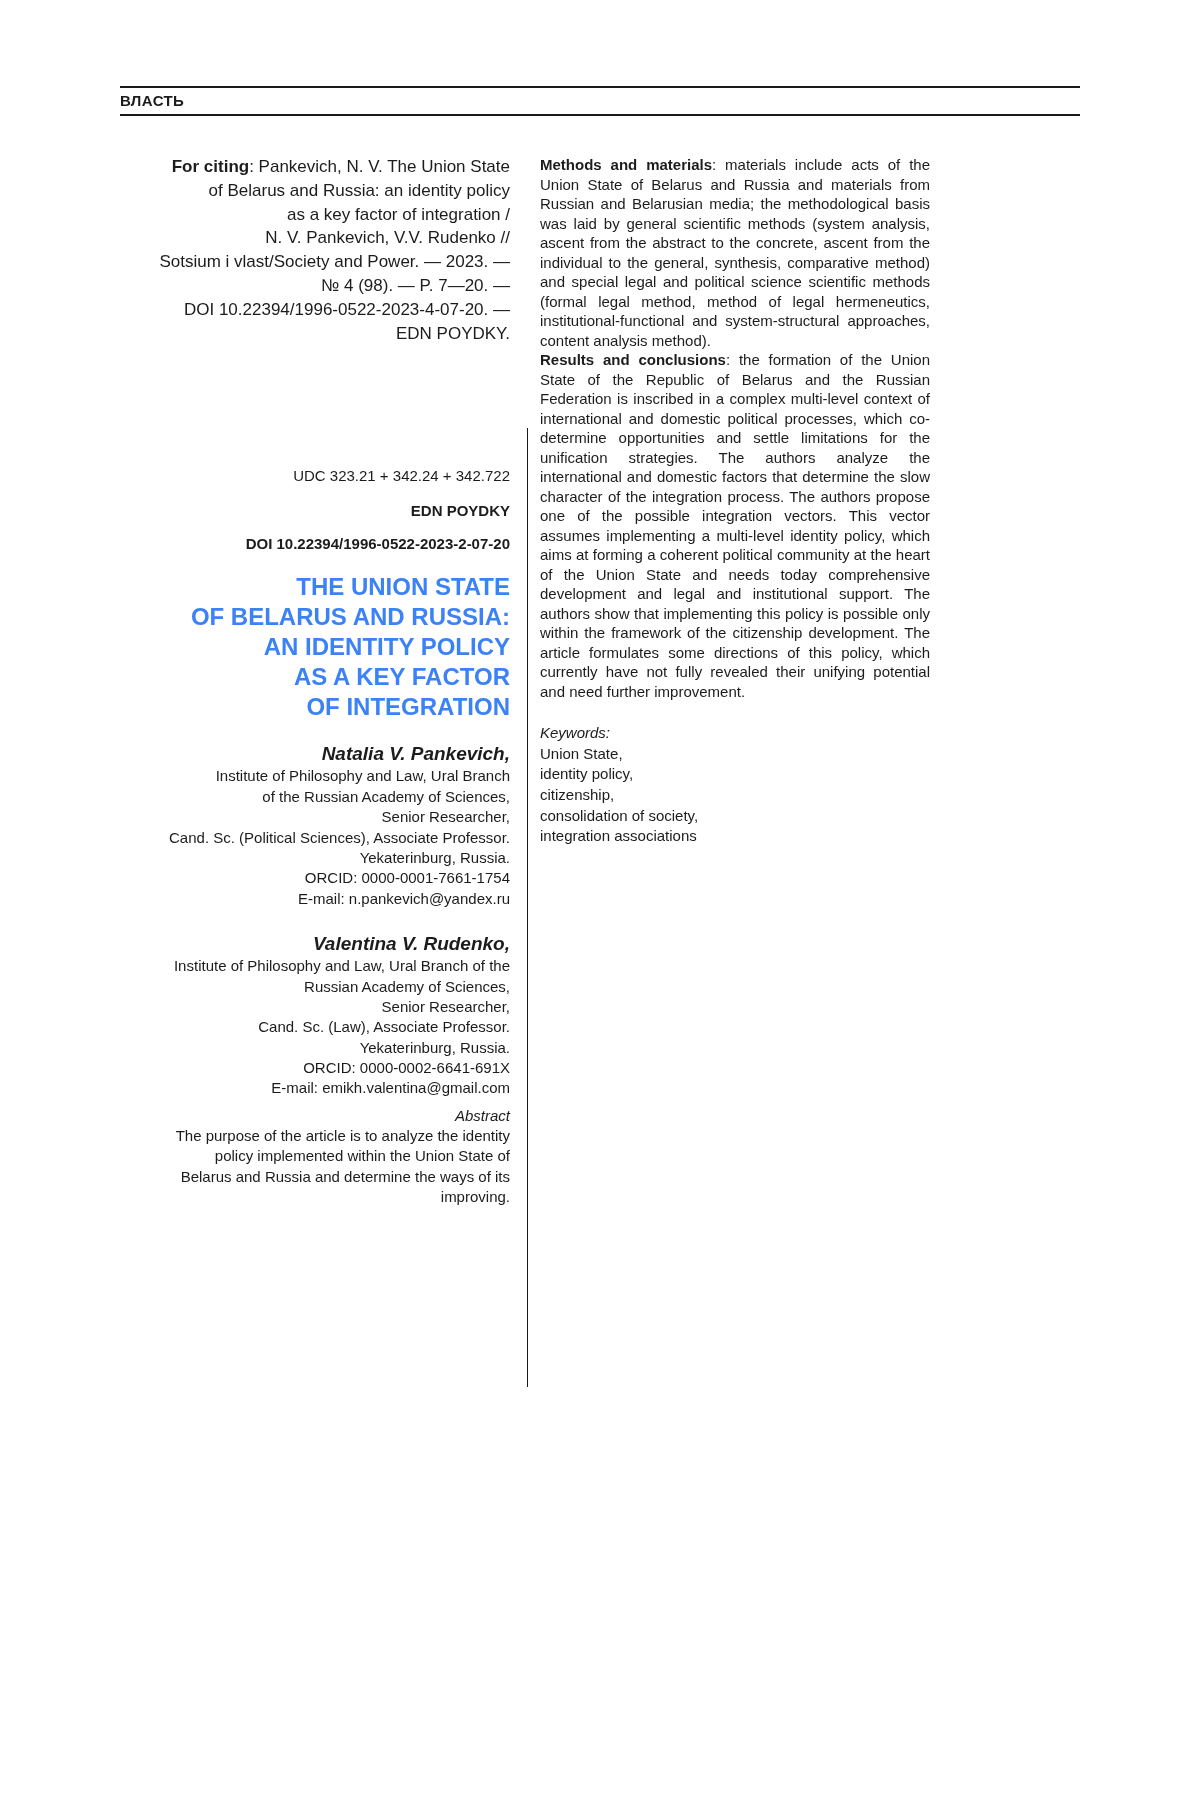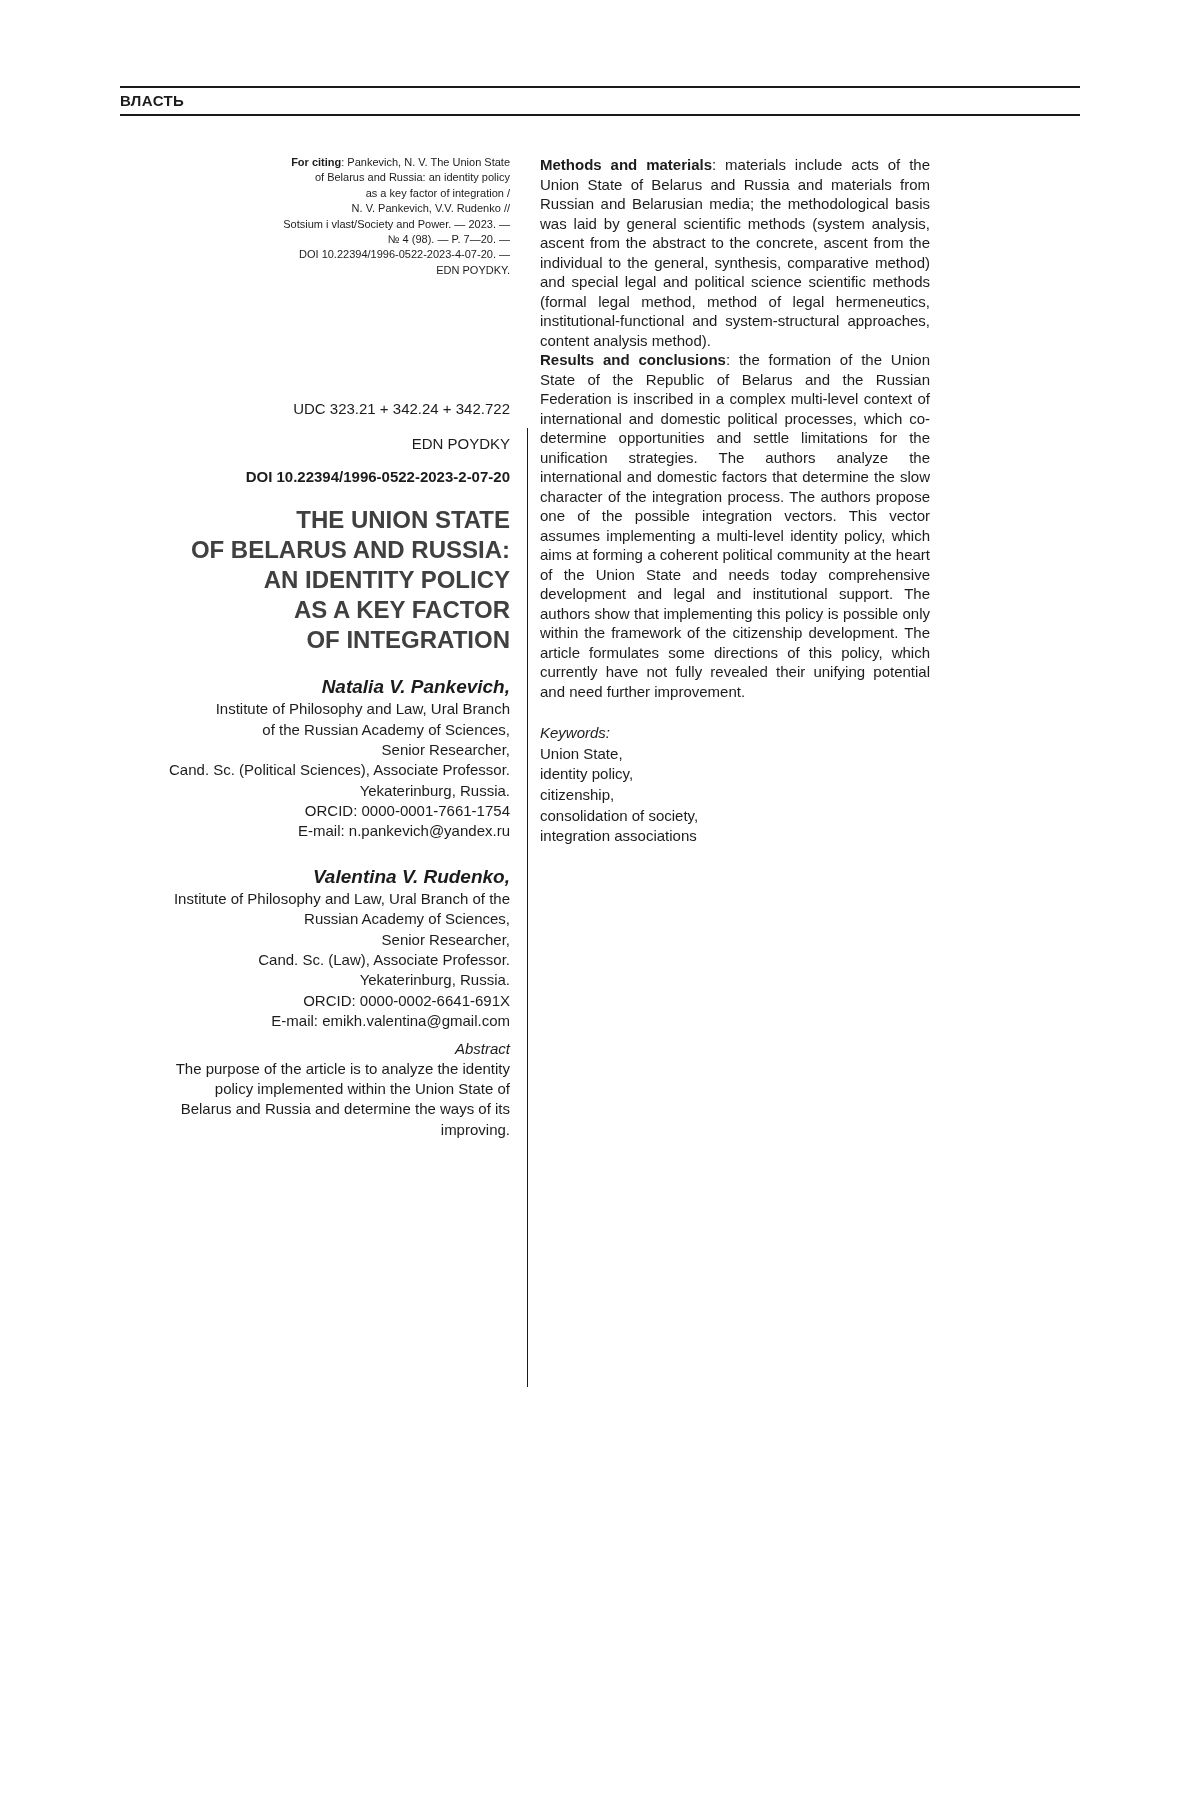--- a/index.html
+++ b/index.html
@@ -23,32 +23,32 @@
   }
 
   
   .columns {
     position:absolute; left:120px; top:155px; width:960px;
     display:flex; align-items:flex-start;
   }
   .col-left { width:390px; text-align:right; }
   .col-right { width:390px; margin-left:30px; }
 
-  .citing { font-size:11px; line-height:1.4; }
+  .citing { font-size:17px; line-height:1.4; }
   .b { font-weight:700; }
   .i { font-style:italic; }
 
   .udc { margin-top:122px; font-size:15px; }
-  .edn { margin-top:18px; font-size:15px; font-weight:400; }
+  .edn { margin-top:18px; font-size:15px; font-weight:700; }
   .doi { margin-top:16px; font-size:15px; font-weight:700; }
 
   .title {
     margin-top:20px;
     font-size:24px; line-height:1.25; font-weight:700;
-    color:#404040;
+    color:#3b82f6;
   }
 
   .author-name { margin-top:21px; font-size:19px; font-weight:700; font-style:italic;text-align:right; }
   .author-name.second { margin-top:24px; }
   .author-aff { margin-top:1px; font-size:15px; line-height:1.36; }
 
   .abstract-heading { margin-top:8px; font-size:15px; font-style:italic; }
   .abstract-text { margin-top:2px; font-size:15px; line-height:1.36; }
 
   .para { font-size:15px; line-height:1.3; text-align:justify; }

